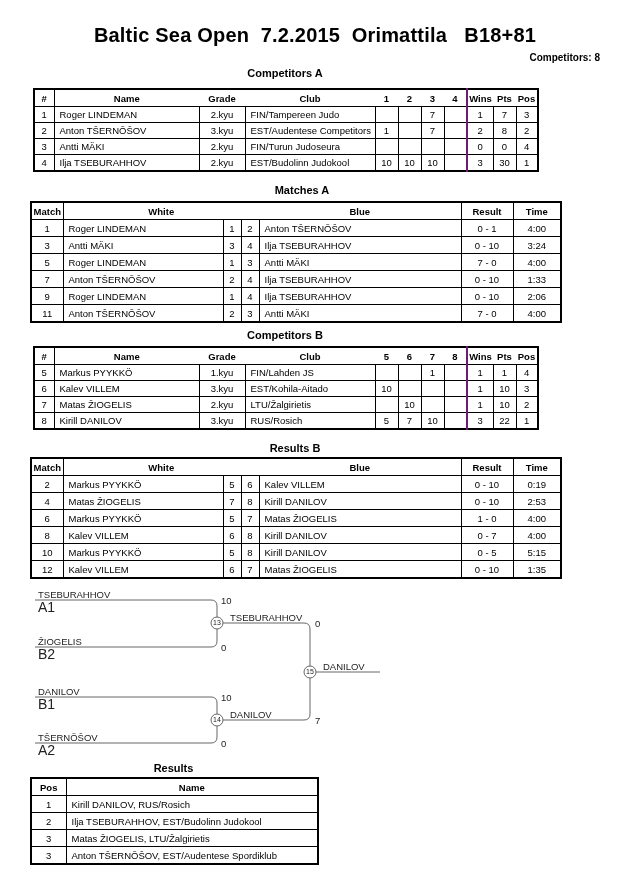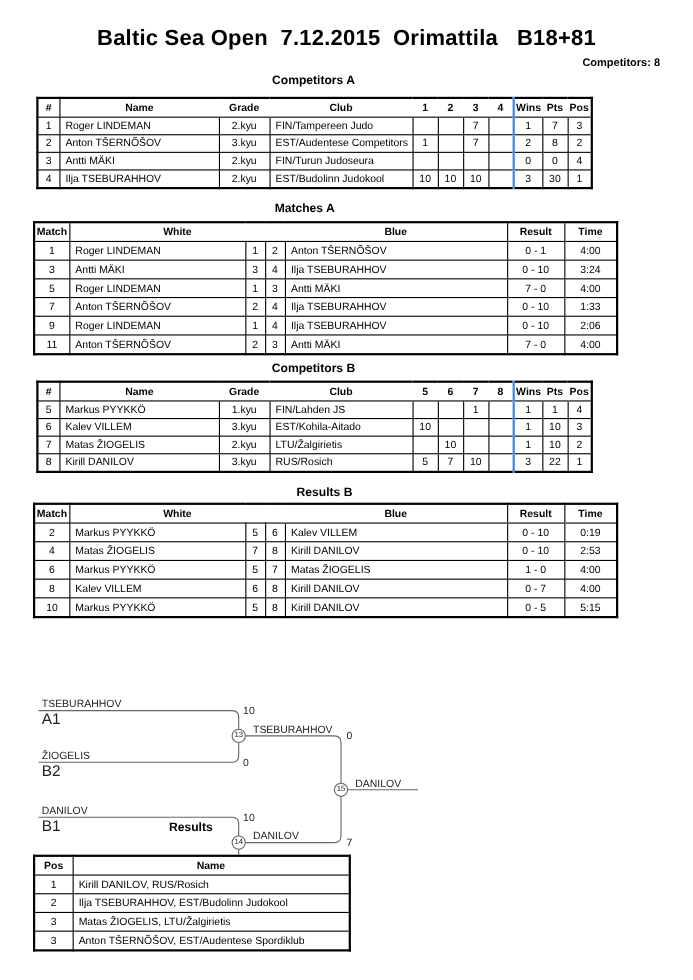--- a/index.html
+++ b/index.html
@@ -15,35 +15,35 @@
   .sec-title { position:absolute; text-align:center; font-size:11px; font-weight:bold; }
 
   table { position:absolute; border-collapse:collapse; table-layout:fixed; background:#fff; border:2px solid #000; }
   th, td { font-size:9.5px; padding:0; text-align:center; overflow:hidden; white-space:nowrap; vertical-align:middle; }
   td { border:1px solid #000; height:15px; }
   th { border:none; border-bottom:1px solid #000; height:16px; font-weight:bold; }
   th.br { border-right:1px solid #000; }
   th.bl { border-left:1px solid #000; }
   .mtable td, .rtable td { height:16px; }
   td.al { text-align:left; padding-left:5px; }
-  .ctable td:nth-child(9), .ctable th.thickl { border-left:2px solid #3b82f6; }
-
-  .bracket { position:absolute; top:585px; left:0; width:630px; height:180px;margin-top:46px; }
+  .ctable td:nth-child(9), .ctable th.thickl { border-left:2px solid #701a75; }
+
+  .bracket { position:absolute; top:585px; left:0; width:630px; height:180px; }
   .bracket svg { position:absolute; top:0; left:0; }
   .bname  { position:absolute; font-size:9.5px; line-height:11px; color:#222; white-space:nowrap; }
   .bseed  { position:absolute; font-size:14px;   line-height:10px; color:#222; white-space:nowrap; }
   .bscore { position:absolute; font-size:9.5px; line-height:11px; color:#222; white-space:nowrap; }
   .bnum   { position:absolute; width:12px; height:12px; line-height:12px; text-align:center; font-size:7px; color:#222; }
 </style>
 </head>
 <body>
 
 <div class="page">
 
-  <div class="title">Baltic Sea Open  7.12.2015  Orimattila   B18+81</div>
+  <div class="title">Baltic Sea Open  7.2.2015  Orimattila   B18+81</div>
   <div class="comp-count">Competitors: 8</div>
 
   <div class="sec-title" style="top:67px;left:33px;width:504px">Competitors A</div>
   <table class="ctable" style="top:88px;left:33px;width:504px">
     <colgroup>
       <col style="width:20px">
         <col style="width:145px">
         <col style="width:46px">
         <col style="width:130px">
       <col style="width:23px">
@@ -118,21 +118,21 @@
           <td>10</td>
           <td>10</td>
           <td></td>
           <td>3</td>
           <td>30</td>
           <td>1</td>
         </tr>
       </tbody>
   </table>
 
-  <div class="sec-title" style="top:184px;left:12px;width:530px">Matches A</div>
+  <div class="sec-title" style="top:184px;left:37px;width:530px">Matches A</div>
   <table class="mtable" style="top:201px;left:30px;width:530px">
     <colgroup>
       <col style="width:32px">
         <col style="width:160px">
         <col style="width:18px">
         <col style="width:18px">
       <col style="width:202px">
         <col style="width:52px">
         <col style="width:48px">
     </colgroup>
@@ -348,20 +348,29 @@
         </tr>
         <tr>
           <td>10</td>
           <td class="al">Markus PYYKKÖ</td>
           <td>5</td>
           <td>8</td>
           <td class="al">Kirill DANILOV</td>
           <td>0 - 5</td>
           <td>5:15</td>
         </tr>
+        <tr>
+          <td>12</td>
+          <td class="al">Kalev VILLEM</td>
+          <td>6</td>
+          <td>7</td>
+          <td class="al">Matas ŽIOGELIS</td>
+          <td>0 - 10</td>
+          <td>1:35</td>
+        </tr>
       </tbody>
   </table>
 
   <div class="bracket">
     <svg width="630" height="180" viewBox="0 0 630 180">
       <path d="M35,15 H211 Q217,15 217,21 V56 Q217,62 211,62 H35" fill="none" stroke="#666" stroke-width="1"></path>
       <path d="M35,112 H211 Q217,112 217,118 V152 Q217,158 211,158 H35" fill="none" stroke="#666" stroke-width="1"></path>
       <path d="M223,38 H304 Q310,38 310,44 V129 Q310,135 304,135 H223" fill="none" stroke="#666" stroke-width="1"></path>
       <path d="M316,87 H380" fill="none" stroke="#666" stroke-width="1"></path>
       <circle cx="217" cy="38" r="6" fill="#fff" stroke="#666" stroke-width="1"></circle>
@@ -390,21 +399,21 @@
     <div class="bscore" style="left:315px;top:33px">0</div>
 
     <div class="bnum" style="left:211px;top:129px">14</div>
     <div class="bname" style="left:230px;top:124px">DANILOV</div>
     <div class="bscore" style="left:315px;top:130px">7</div>
 
     <div class="bnum" style="left:304px;top:81px">15</div>
     <div class="bname" style="left:323px;top:76px">DANILOV</div>
   </div>
 
-  <div class="sec-title" style="top:746px;left:30px;width:287px">Results</div>
+  <div class="sec-title" style="top:762px;left:30px;width:287px">Results</div>
   <table class="rtable" style="top:777px;left:30px;width:287px">
     <colgroup>
       <col style="width:35px">
         <col style="width:252px">
     </colgroup>
     <thead>
       <tr>
         <th class="br">Pos</th>
         <th>Name</th>
       </tr>

